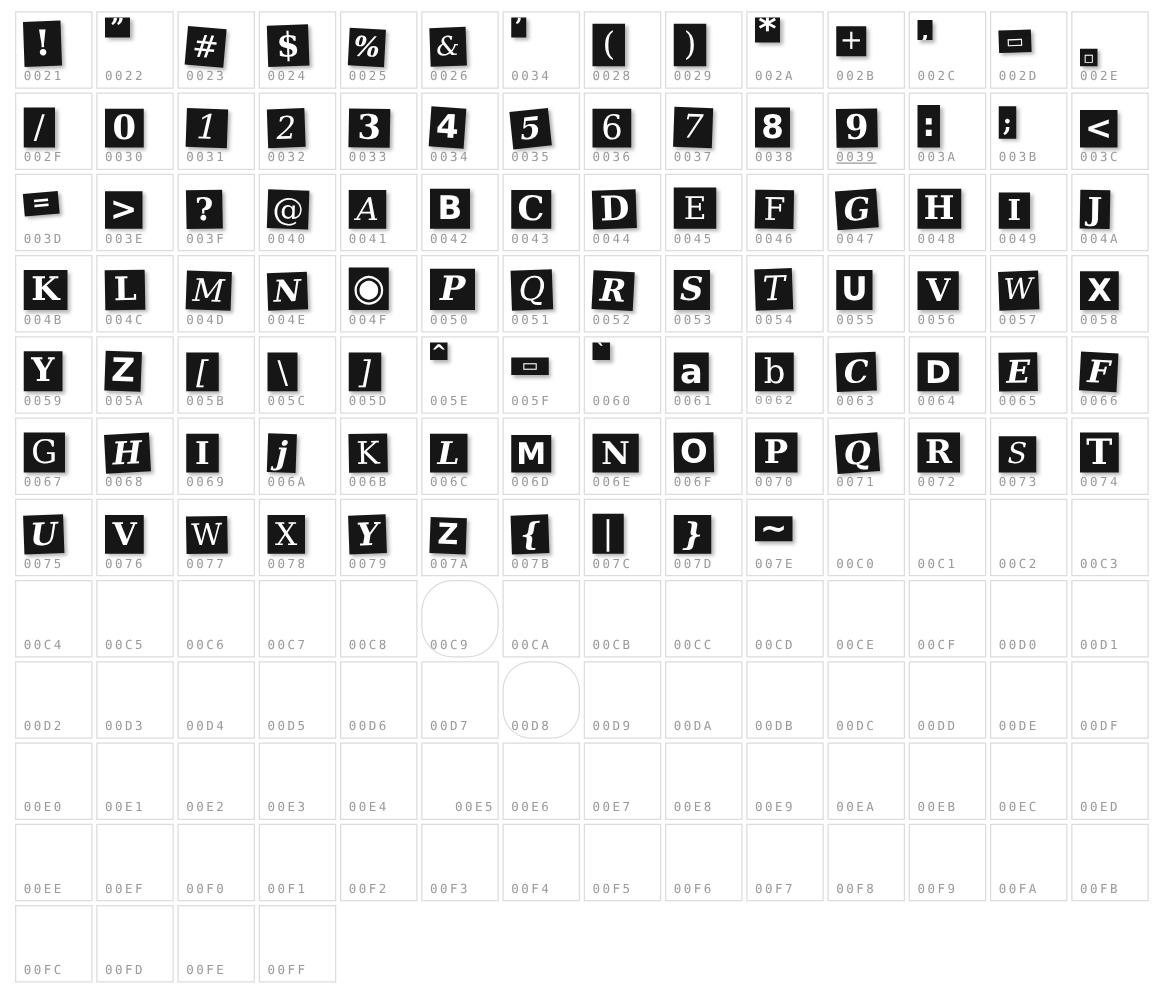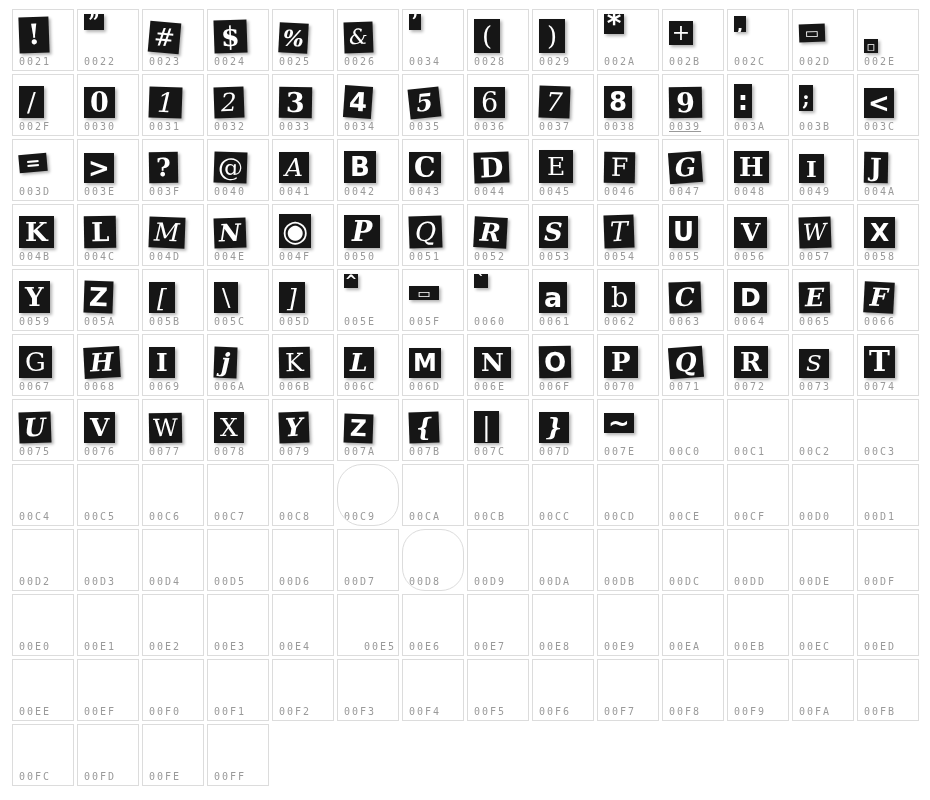--- a/index.html
+++ b/index.html
@@ -445,21 +445,21 @@
     <div class="cell" style="border-color: rgb(220, 220, 220);">
       <div class="garea">
         <span class="gbox ff-sa fw-b" style="font-size: 27px; padding: 2px 5px; background: rgb(22, 22, 22); color: rgb(255, 255, 255);">a</span>
       </div>
       <div class="code" style="color: rgb(154, 154, 154);">0061</div>
     </div>
     <div class="cell" style="border-color: rgb(220, 220, 220);">
       <div class="garea">
         <span class="gbox ff-se" style="font-size: 27px; padding: 2px 7px; background: rgb(22, 22, 22); color: rgb(255, 255, 255);">b</span>
       </div>
-      <div class="code" style="color: rgb(154, 154, 154);">0062</div>
+      <div class="code" style="color: rgb(154, 154, 154); font-family: Liberation Mono, monospace;">0062</div>
     </div>
     <div class="cell" style="border-color: rgb(220, 220, 220);">
       <div class="garea">
         <span class="gbox ff-se fw-b fs-i" style="font-size: 25px; padding: 3px 6px; transform: rotate(-2deg); background: rgb(22, 22, 22); color: rgb(255, 255, 255);">C</span>
       </div>
       <div class="code" style="color: rgb(154, 154, 154);">0063</div>
     </div>
     <div class="cell" style="border-color: rgb(220, 220, 220);">
       <div class="garea">
         <span class="gbox ff-sa fw-b" style="font-size: 25px; padding: 3px 6px; background: rgb(22, 22, 22); color: rgb(255, 255, 255);">D</span>

